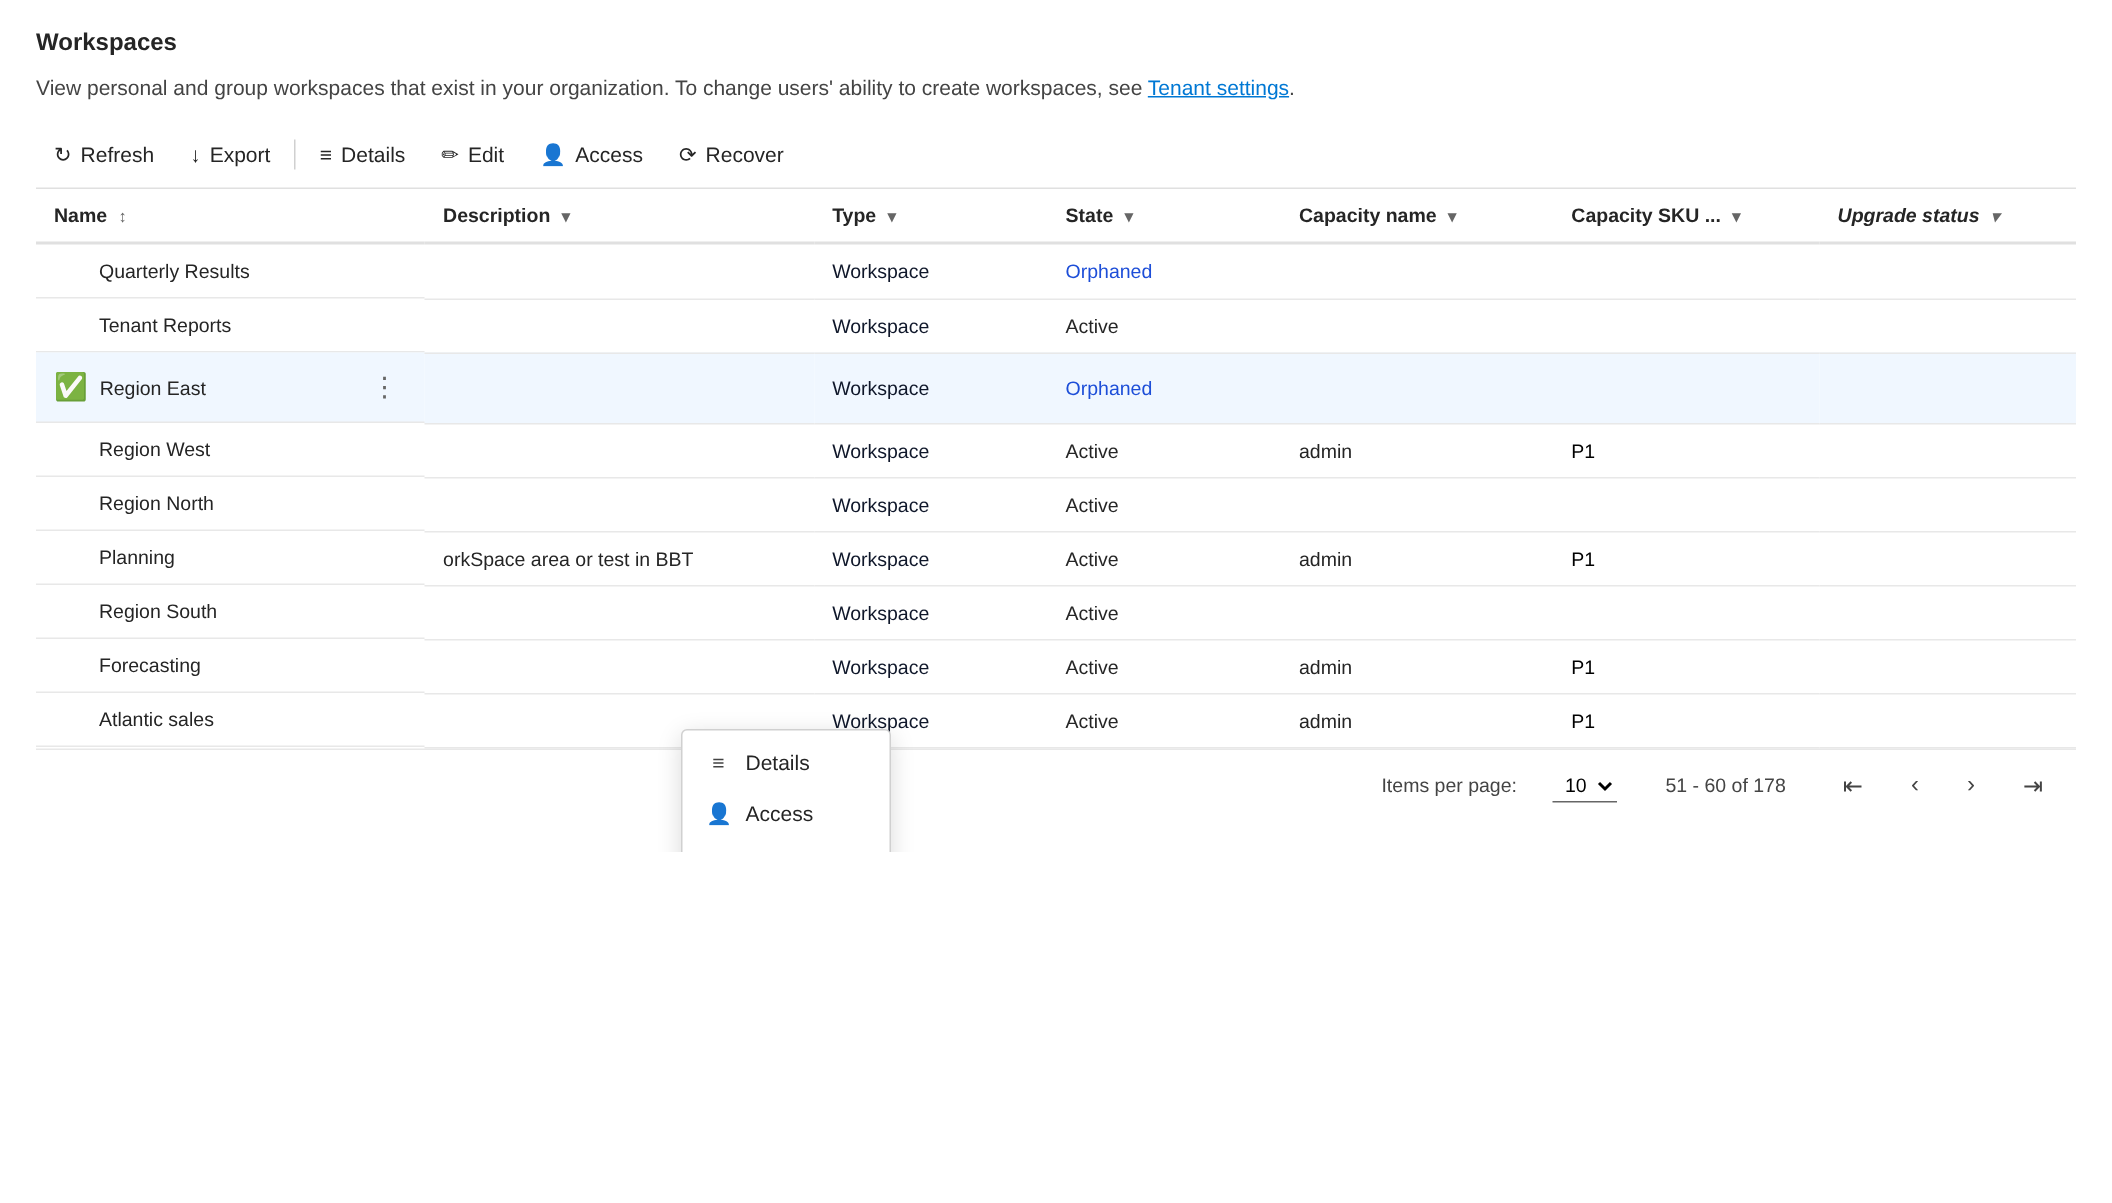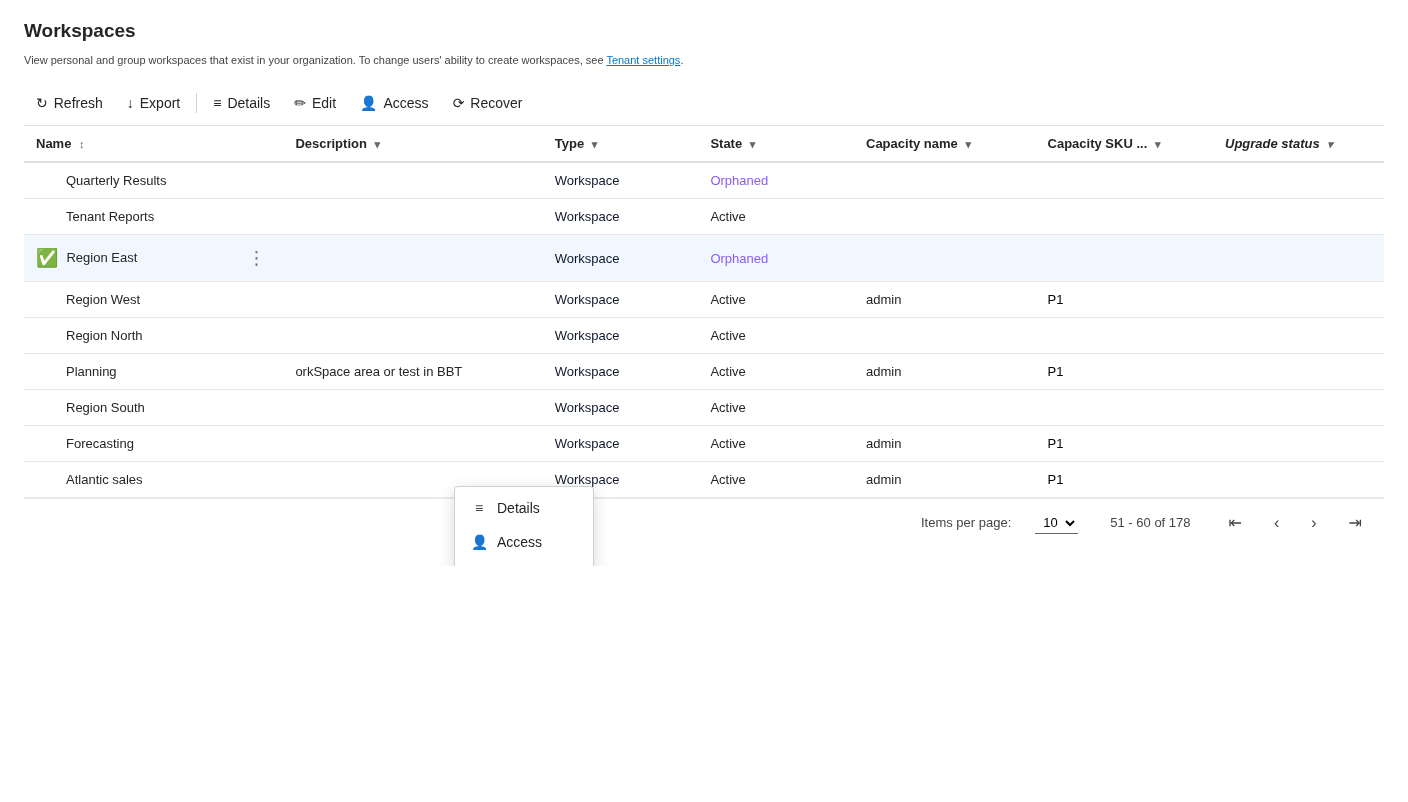--- a/index.html
+++ b/index.html
@@ -1,36 +1,36 @@
 <!DOCTYPE html>
 <html><head>
   <meta charset="utf-8">
   <style>
     * { box-sizing: border-box; margin: 0; padding: 0; }
     body { font-family: 'Segoe UI', Arial, sans-serif; font-size: 14px; color: #252525; background: #fff; }
 
     .page { padding: 20px 24px; }
 
-    .page-title { font-size: 19px; font-weight: 600; margin-bottom: 10px; }
-    .page-subtitle { font-size: 11px; color: #444; margin-bottom: 20px; line-height: 1.5; }
+    .page-title { font-size: 16px; font-weight: 600; margin-bottom: 10px; }
+    .page-subtitle { font-size: 14px; color: #444; margin-bottom: 20px; line-height: 1.5; }
     .page-subtitle a { color: #0078d4; text-decoration: underline; cursor: pointer; }
 
     .toolbar { display: flex; align-items: center; gap: 0; border-bottom: 1px solid #e0e0e0; padding-bottom: 8px; margin-bottom: 0; }
     .toolbar-btn { display: flex; align-items: center; gap: 6px; padding: 6px 12px; background: none; border: none; cursor: pointer; font-size: 14px; color: #252525; white-space: nowrap; }
     .toolbar-divider { width: 1px; height: 20px; background: #d0d0d0; margin: 0 4px; }
     .toolbar-icon { font-size: 14px; }
 
     .table-container { position: relative; }
     table { width: 100%; border-collapse: collapse; }
     th { padding: 10px 12px; text-align: left; font-weight: 600; font-size: 13px; color: #252525; border-bottom: 2px solid #e0e0e0; white-space: nowrap; cursor: pointer; user-select: none; }
     th .sort-icon { font-size: 11px; margin-left: 4px; color: #666; }
     td { padding: 10px 12px; font-size: 13px; border-bottom: 1px solid #e8e8e8; vertical-align: middle; }
     tr.selected { background: #f0f7ff; }
     .type-cell { color: #0f172a; }
-    .state-orphaned { color: #8b5cf6; }
+    .state-orphaned { color: #1d4ed8; }
     .state-active { color: #252525; }
     .capacity-sku { color: #000000; }
     .check-icon { color: #107c10; font-size: 18px; }
     .row-menu-btn { background: none; border: none; cursor: pointer; font-size: 18px; color: #666; padding: 2px 6px; border-radius: 2px; }
 
     
     .context-menu { position: absolute; background: #fff; border: 1px solid #d0d0d0; box-shadow: 0 4px 16px rgba(0,0,0,0.15); border-radius: 4px; z-index: 100; min-width: 140px; padding: 4px 0; top: 360px; left: 430px; }
     .context-menu-item { display: flex; align-items: center; gap: 10px; padding: 9px 16px; font-size: 14px; cursor: pointer; color: #252525; }
     .context-menu-icon { font-size: 14px; color: #444; width: 16px; text-align: center; }
 

